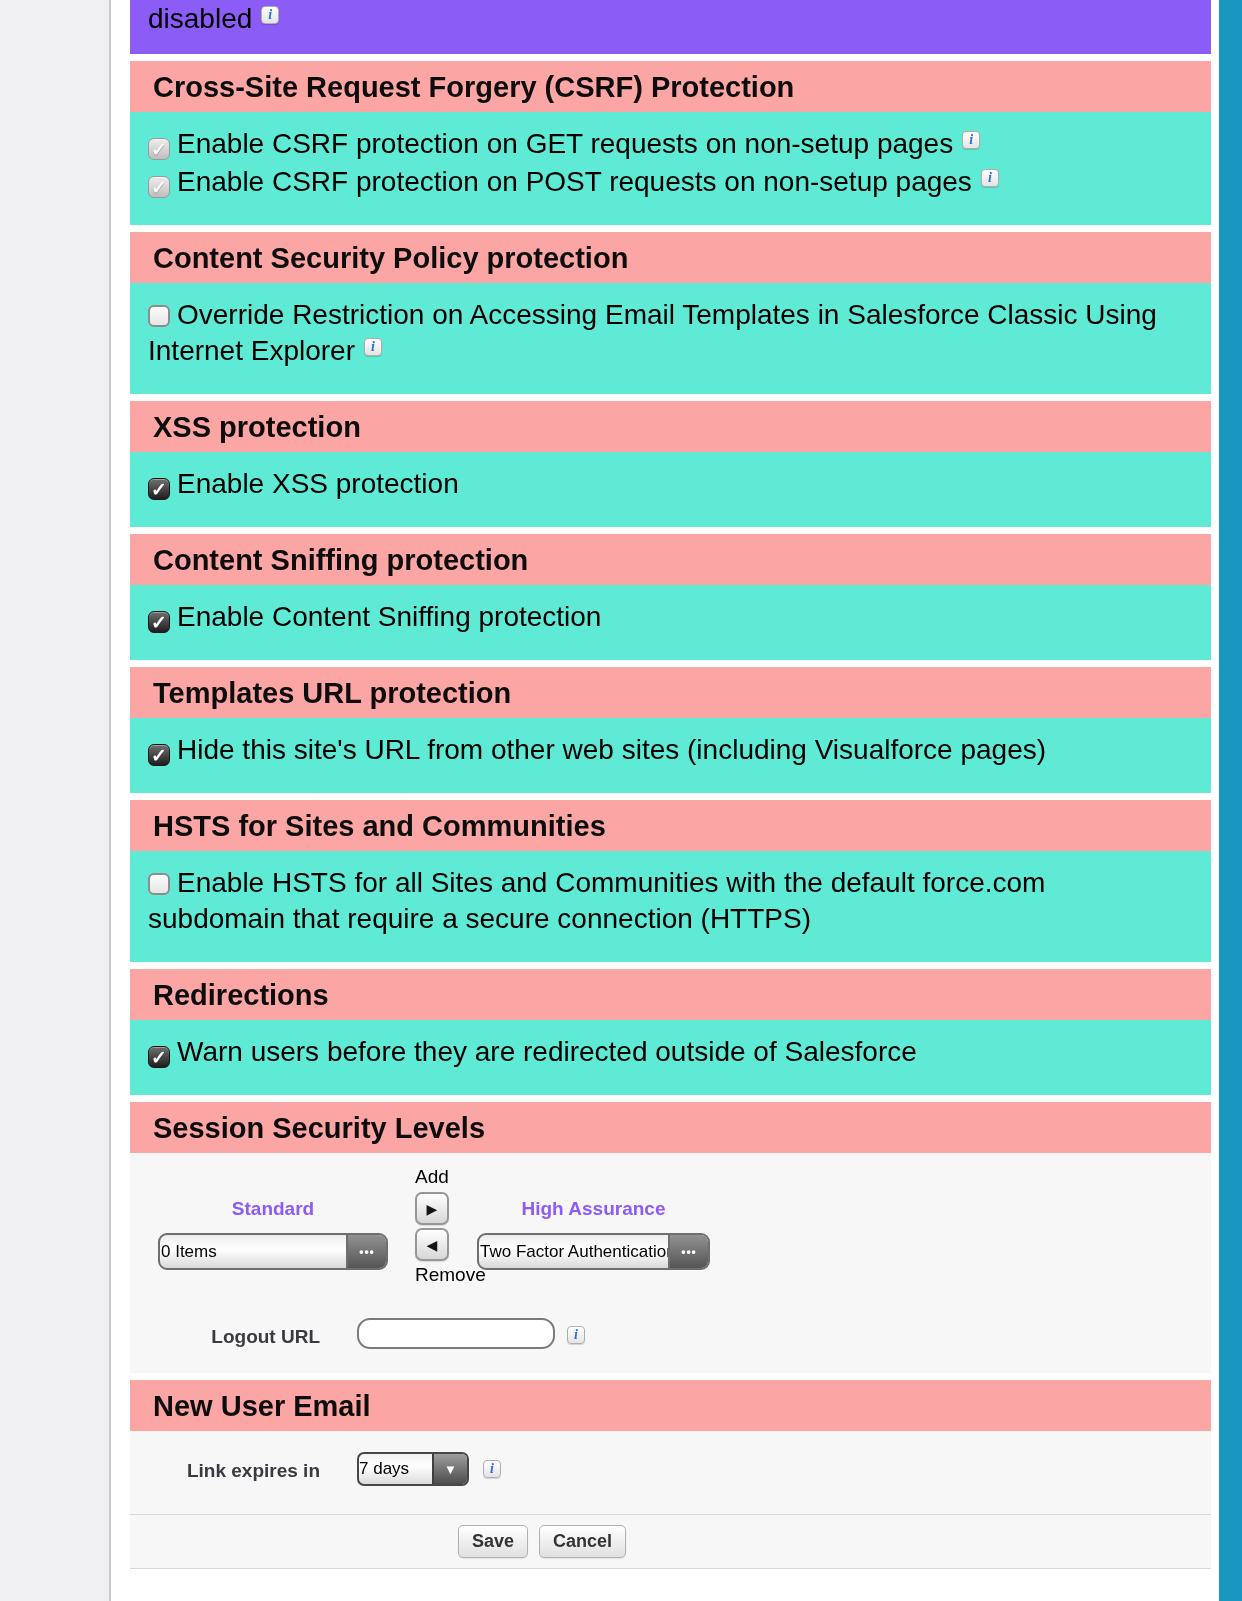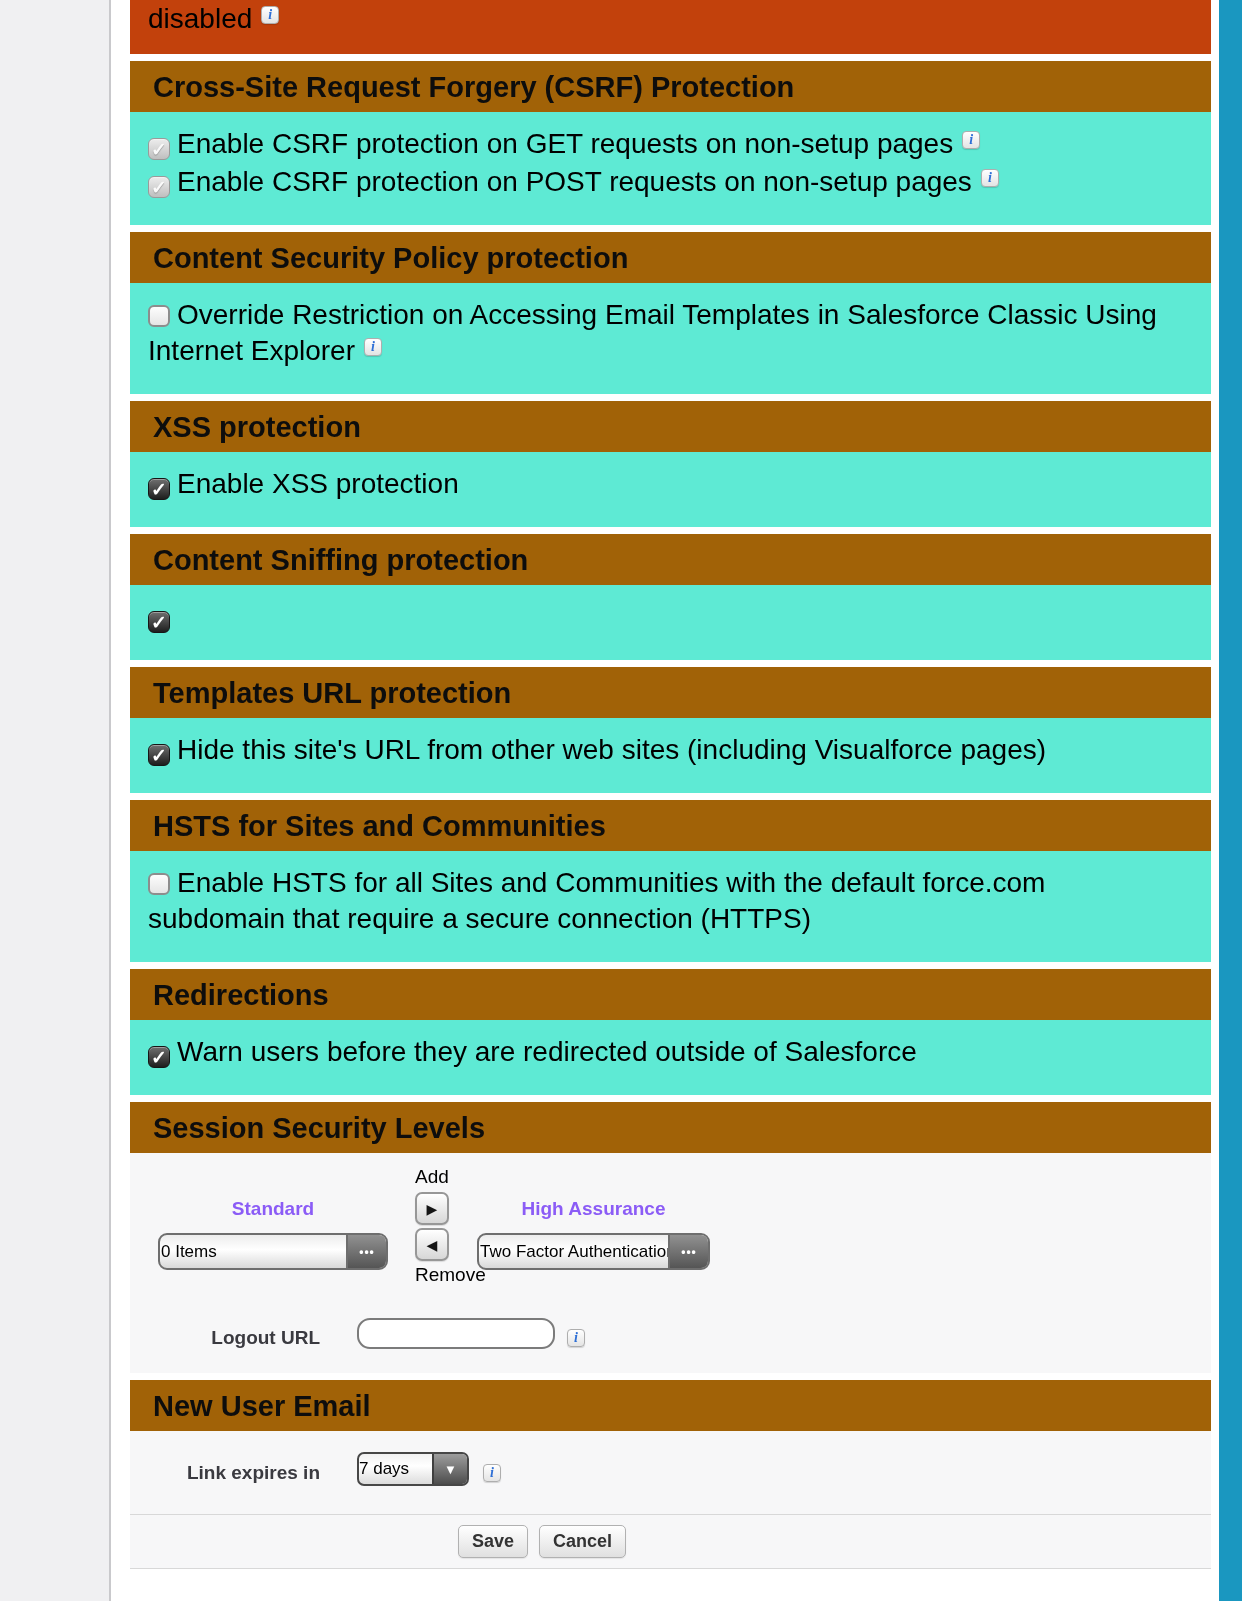--- a/index.html
+++ b/index.html
@@ -16,27 +16,27 @@
     position:absolute; left:0; top:0; width:111px; height:100%;
     background:#f0f0f2; border-right:2px solid #c9c9cc;
   }
   .teal-bar {
     position:absolute; right:0; top:0; width:23px; height:100%;
     background:#1a97c0;
   }
   .content { position:absolute; left:130px; top:0; width:1081px; }
 
   .top-body {
-    background:#c2410c; padding:3px 30px 19px 18px;
+    background:#8b5cf6; padding:3px 30px 19px 18px;
     font-size:28px;
   }
 
   .sec-header {
     margin-top:7px;
-    background:#a16207;
+    background:#fca5a5;
     font-size:29px; font-weight:bold; color:#0d0d0d;
     line-height:32px;
     padding:10px 10px 9px 23px;
   }
   .sec-body {
     background:#5eead4;
     padding:12px 30px 23px 18px;
     font-size:28px;
   }
   .cb-row { line-height:36px; margin:2px 0; }
@@ -96,21 +96,21 @@
   .arrow-btn {
     width:34px; height:33px; margin-bottom:3px;
     border:2px solid #979797; border-radius:7px;
     background:linear-gradient(#ffffff, #d7d7d7);
     box-shadow:0 1px 1px rgba(0,0,0,0.12);
     display:flex; align-items:center; justify-content:center;
     font-size:14px; color:#151515; cursor:default;
   }
 
   
-  .field-row { display:flex; padding-top:14px;align-items:center; }
+  .field-row { display:flex; padding-top:14px; }
   .field-label { width:190px; text-align:right; font-size:19px; font-weight:bold; color:#3a3a40; padding-top:8px; }
   .logout-body { background:#f7f7f8; padding:0 0 24px 0; }
   .text-input {
     margin-left:37px; width:198px; height:31px;
     border:2px solid #7b7b7b; border-radius:13px;
     background:#ffffff; font-size:17px; padding:0 10px;
     font-family:"Liberation Sans", sans-serif;
   }
   .nue-body { background:#f7f7f8; padding:7px 0 28px 0; }
   .select {
@@ -173,21 +173,21 @@
     <div class="sec-header">XSS protection</div>
     <div class="sec-body">
       <div class="cb-row">
         <span class="cb checked"></span><span>Enable XSS protection</span>
       </div>
     </div>
 
     <div class="sec-header">Content Sniffing protection</div>
     <div class="sec-body">
       <div class="cb-row">
-        <span class="cb checked"></span>
+        <span class="cb checked"></span><span>Enable Content Sniffing protection</span>
       </div>
     </div>
 
     <div class="sec-header">Templates URL protection</div>
     <div class="sec-body">
       <div class="cb-row">
         <span class="cb checked"></span><span>Hide this site's URL from other web sites (including Visualforce pages)</span>
       </div>
     </div>
 

